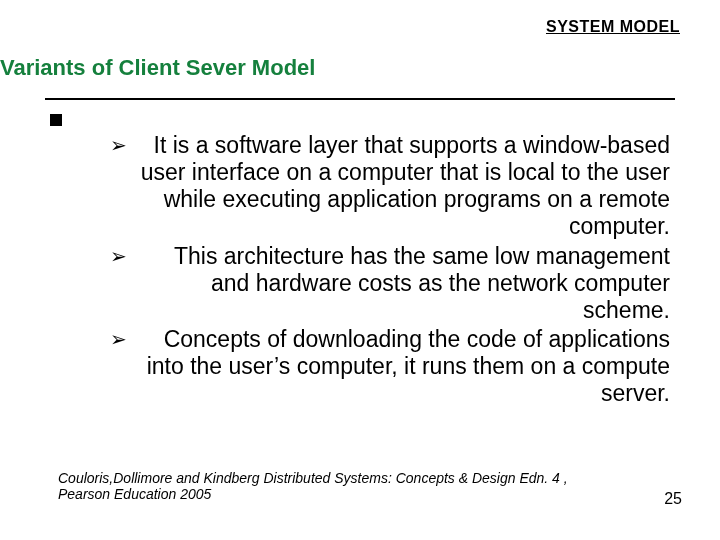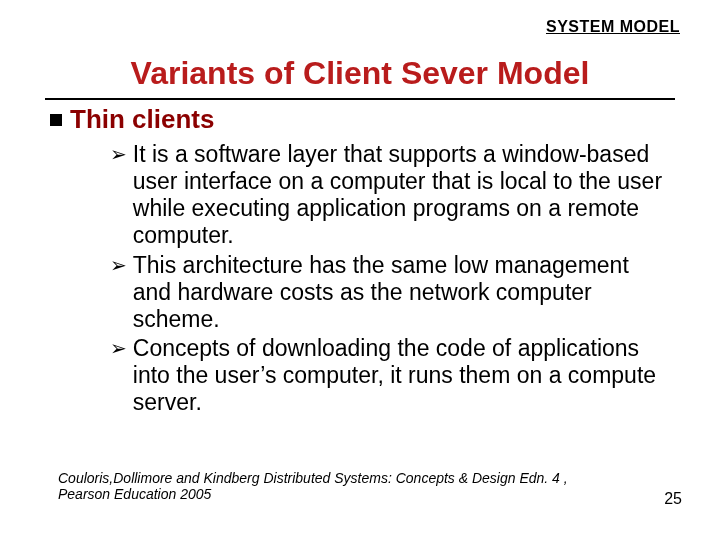--- a/index.html
+++ b/index.html
@@ -26,24 +26,23 @@
     font-weight: 700;
     font-size: 16px;
     text-decoration: underline;
     letter-spacing: 0.5px;
   }
   .title {
     position: absolute;
     top: 55px;
     left: 0;
     right: 0;
-    text-align: center;
     font-weight: 700;
-    font-size: 32px;
-    color: #b91c1c; 
+    font-size: 22px;
+    color: #15803d; 
   }
   .title-rule {
     position: absolute;
     top: 98px;
     left: 45px;
     right: 45px;
     border-top: 2px solid #000;
   }
   .section {
     position: absolute;
@@ -81,20 +80,21 @@
     margin-bottom: 2px;
   }
   .arrow {
     flex-shrink: 0;
     margin-right: 6px;
     font-size: 20px;
     line-height: 1.3;
   }
   .bullet-text {
     flex: 1;
+    text-align: right;
   }
   .footer-citation {
     position: absolute;
     left: 58px;
     bottom: 34px;
     font-size: 14px;
     font-style: italic;
     color: #000;
     max-width: 560px;
   }
@@ -112,21 +112,20 @@
 <div class="slide">
 
   <div class="header-label">SYSTEM MODEL</div>
 
   <div class="title">Variants of Client Sever Model</div>
   <div class="title-rule"></div>
 
   <div class="section">
     <div class="section-heading">
       <span class="square-bullet"></span>
-      <span>Thin clients</span>
     </div>
 
     <div class="bullets">
       <div class="bullet-row">
         <span class="arrow">➢</span>
         <span class="bullet-text">It is a software layer that supports a window-based user interface on a computer that is local to the user while executing application programs on a remote computer.</span>
       </div>
       <div class="bullet-row">
         <span class="arrow">➢</span>
         <span class="bullet-text">This architecture has the same low management and hardware costs as the network computer scheme.</span>

